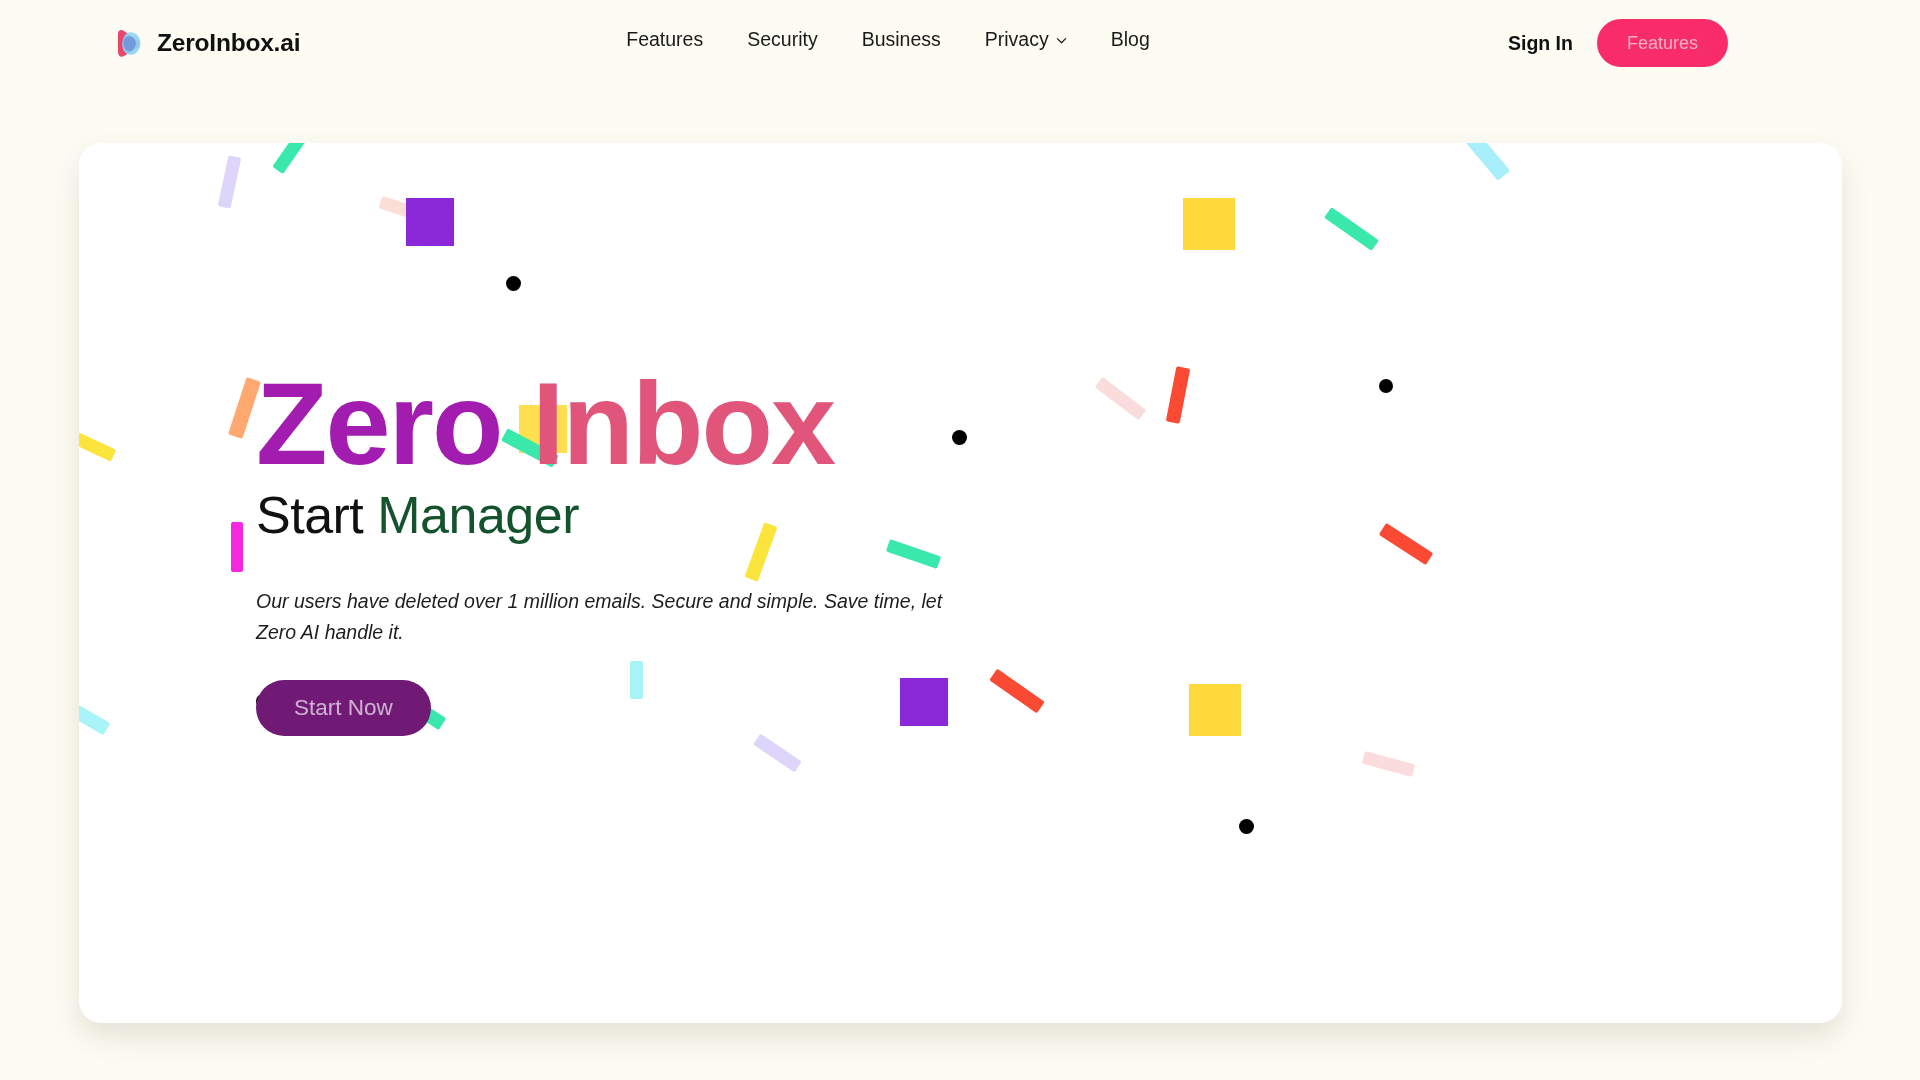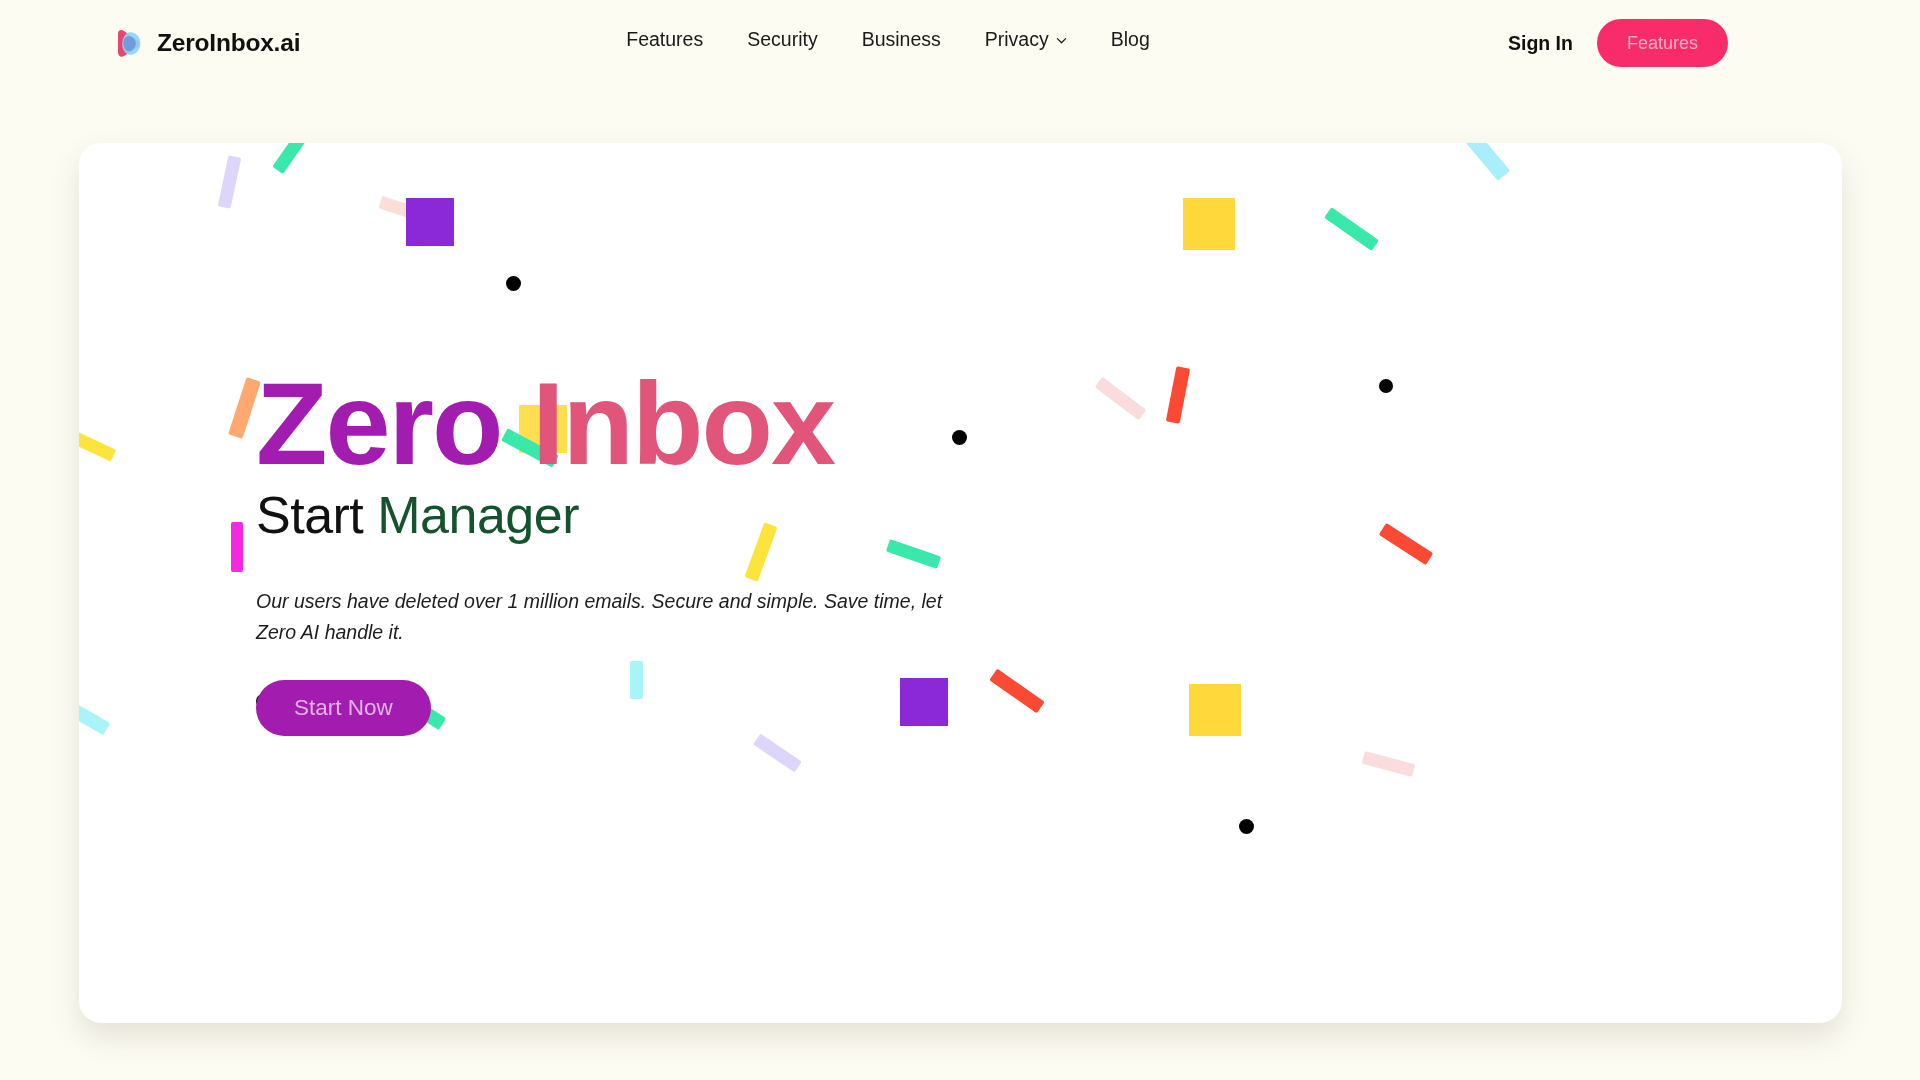--- a/index.html
+++ b/index.html
@@ -200,21 +200,21 @@
   .hero-desc {
     font-size: 19.5px;
     line-height: 1.62;
     color: #1d1d1d;
     width: 700px;
     margin: 0 0 31px 0;
     font-style: italic;
   }
 
   .start-btn {
-    background: #a21caf;
+    background: #701a75;
     color: rgba(255,255,255,0.66);
     border: none;
     border-radius: 34px;
     font-family: inherit;
     font-size: 22.5px;
     padding: 0 38px;
     height: 56px;
     line-height: 56px;
     cursor: pointer;
     white-space: nowrap;

